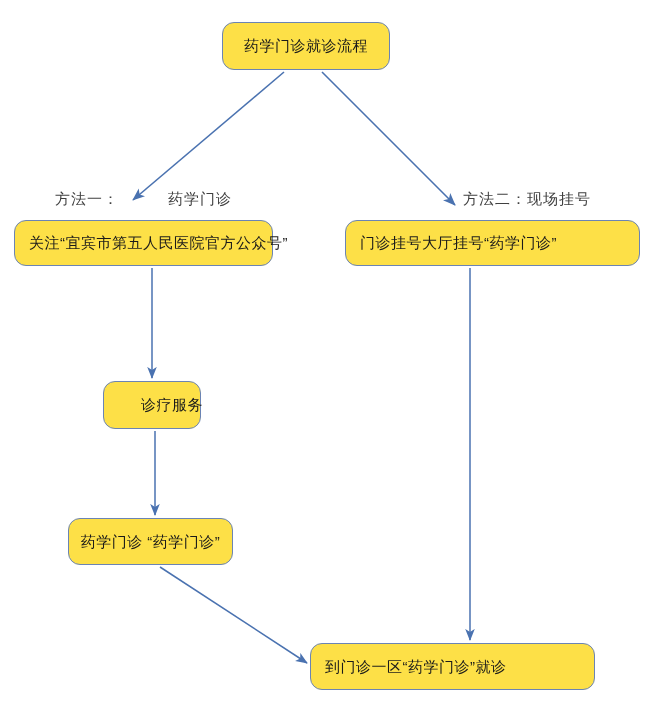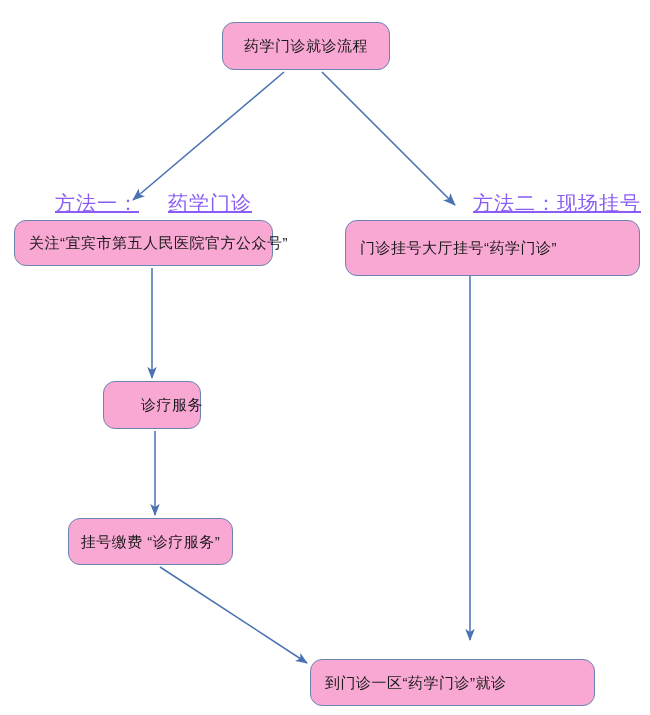--- a/index.html
+++ b/index.html
@@ -24,63 +24,62 @@
     top: 0;
     width: 650px;
     height: 715px;
     pointer-events: none;
   }
   .node {
     position: absolute;
     box-sizing: border-box;
     border: 1.4px solid #6b84b4;
     border-radius: 12px;
-    background: #f9a8d4;
+    background: #fde047;
     display: flex;
     align-items: center;
     color: #1a1a1a;
     font-size: 15px;
     line-height: 1.2;
     letter-spacing: 0.5px;
     white-space: nowrap;
   }
   .node.center { justify-content: center; }
   .node.leftpad { justify-content: flex-start; padding-left: 14px; }
 
   #node-title {
     left: 222px;  top: 22px;  width: 168px; height: 48px;
     font-size: 15px;
   }
   #node-wechat {
     left: 14px;   top: 220px; width: 259px; height: 46px;
   }
   #node-hall {
-    left: 345px;  top: 220px; width: 295px; height: 56px;
+    left: 345px;  top: 220px; width: 295px; height: 46px;
   }
   #node-service {
     left: 103px;  top: 381px; width: 98px;  height: 48px; padding-left: 40px;
   }
   #node-payment {
     left: 68px;   top: 518px; width: 165px; height: 47px;
   }
   #node-visit {
-    left: 310px;  top: 643px; width: 285px; height: 47px; margin-top: 16px;
+    left: 310px;  top: 643px; width: 285px; height: 47px;
   }
 
   .edge-label {
     position: absolute;
-    color: #8b5cf6;
-    font-size: 20px;
+    color: #404040;
+    font-size: 15px;
     letter-spacing: 1px;
     white-space: nowrap;
-    text-decoration: underline;
   }
   #label-method-one  { left: 55px;  top: 190px; }
   #label-online      { left: 168px; top: 190px; }
-  #label-method-two  { left: 473px; top: 190px; }
+  #label-method-two  { left: 463px; top: 190px; }
 </style>
 </head>
 <body>
 
 <div id="canvas">
 
   <svg id="arrow-layer" viewBox="0 0 650 715" width="650" height="715" xmlns="http://www.w3.org/2000/svg">
     <defs>
       <marker id="arrowhead" markerWidth="9" markerHeight="9" refX="7.4" refY="3.2" orient="auto" markerUnits="strokeWidth">
         <path d="M0,0 L8,3.2 L0,6.4 L2,3.2 Z" fill="#4a72b0"></path>
@@ -107,17 +106,17 @@
   <div class="edge-label" id="label-online">药学门诊</div>
 
   <div class="edge-label" id="label-method-two">方法二：现场挂号</div>
 
   <div class="node leftpad" id="node-wechat">关注“宜宾市第五人民医院官方公众号”</div>
 
   <div class="node leftpad" id="node-hall">门诊挂号大厅挂号“药学门诊”</div>
 
   <div class="node center" id="node-service">诊疗服务</div>
 
-  <div class="node center" id="node-payment">挂号缴费 “诊疗服务”</div>
+  <div class="node center" id="node-payment">药学门诊 “药学门诊”</div>
 
   <div class="node leftpad" id="node-visit">到门诊一区“药学门诊”就诊</div>
 
 </div>
 
 </body></html>

